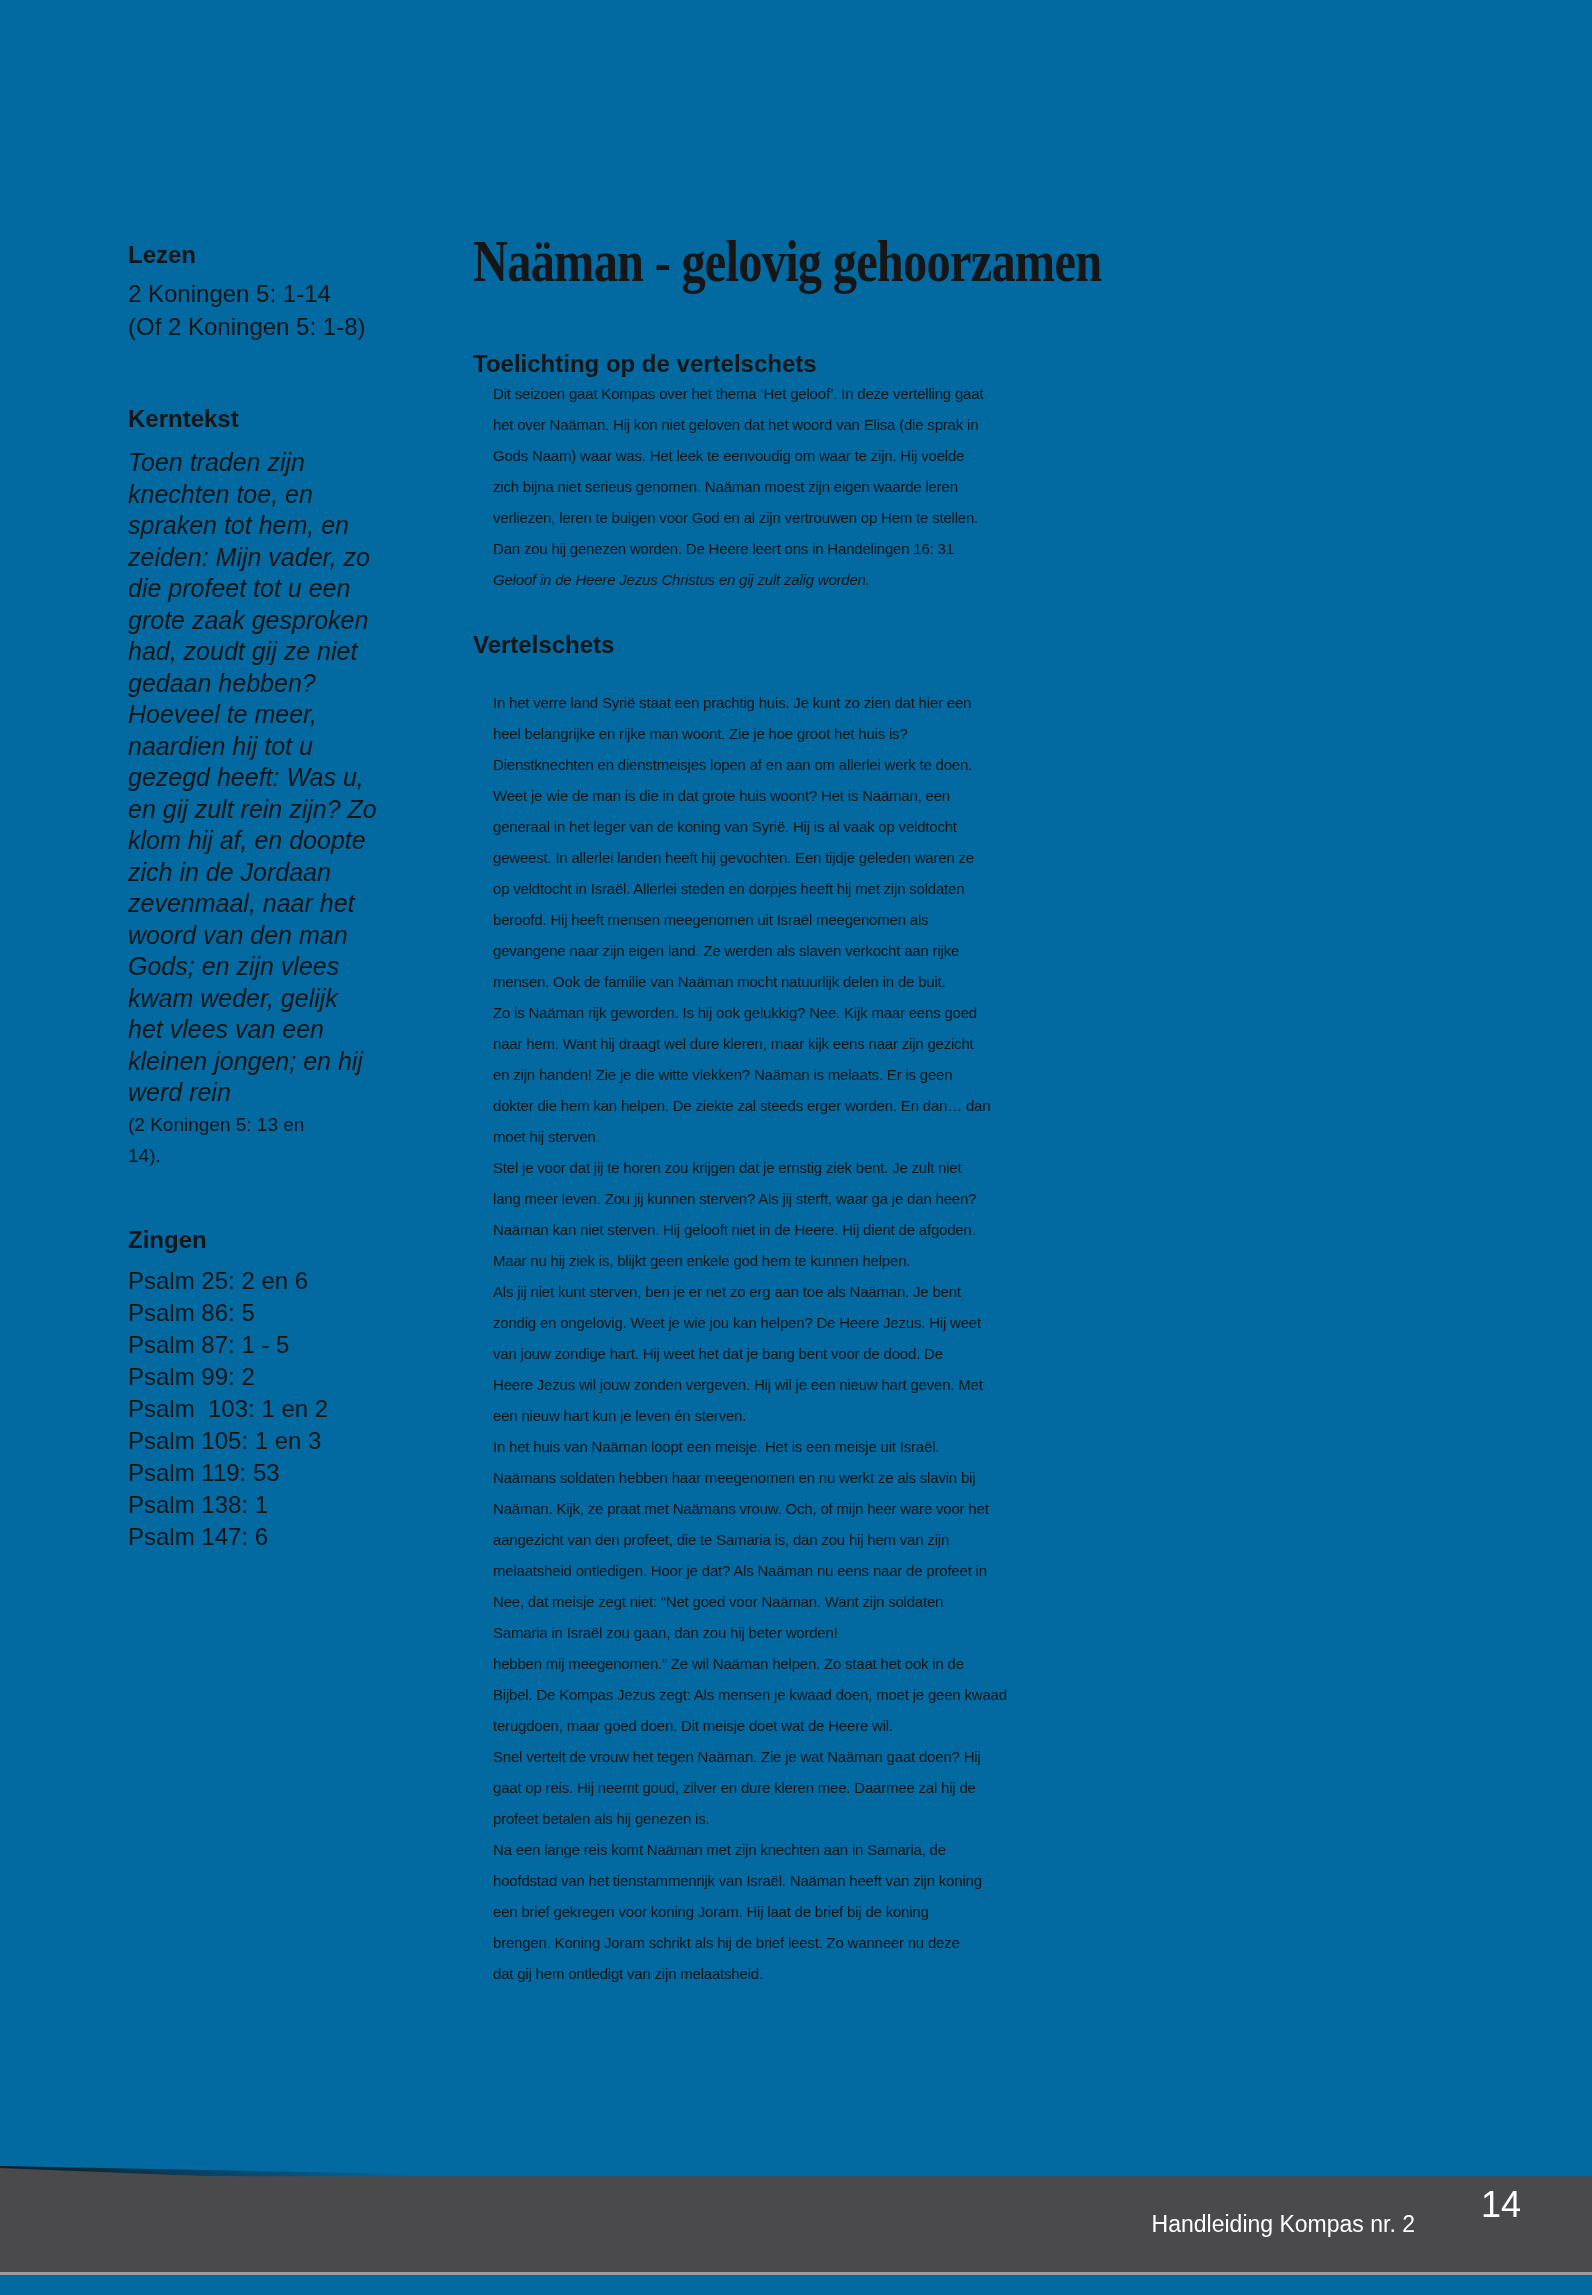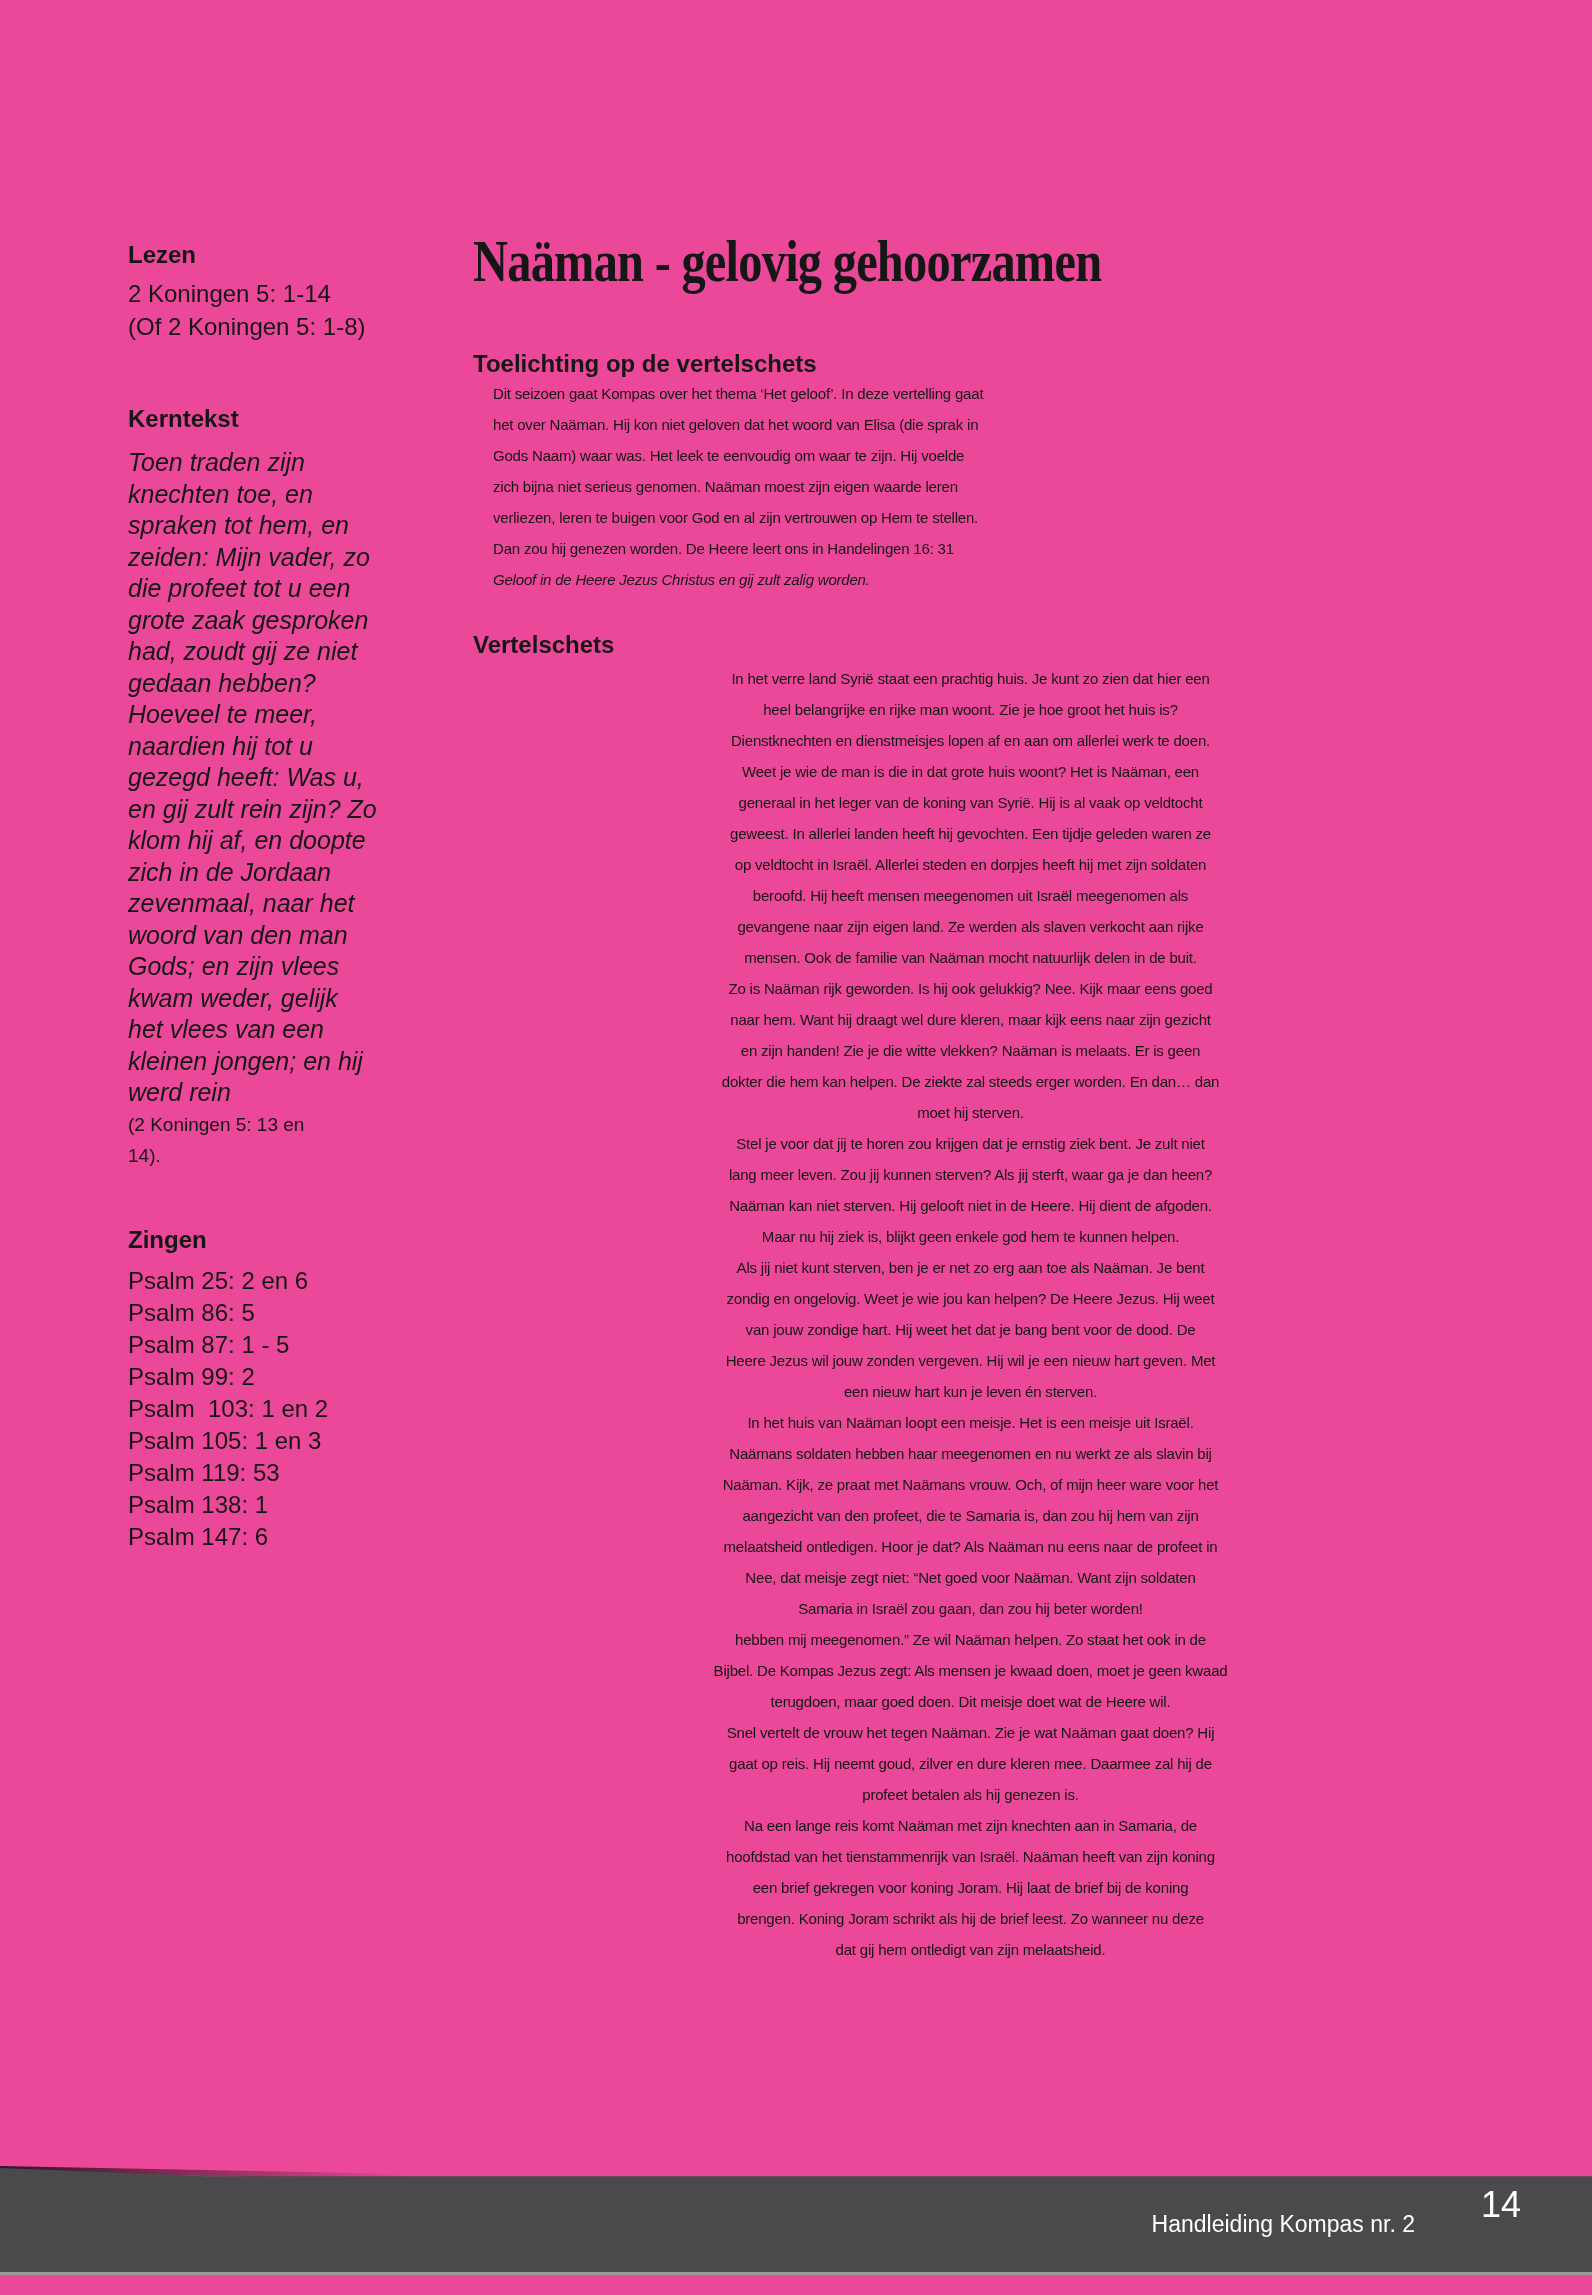--- a/index.html
+++ b/index.html
@@ -1,19 +1,19 @@
 <!DOCTYPE html>
 <html style="font-size:14px"><head>
 <meta charset="utf-8">
 <style>
   html,body{margin:0;padding:0;background:#e8e8e8;}
   .page{
     position:relative;
     width:1592px;height:2295px;
-    background:#ec4899;
+    background:#0369a1;
     font-family:"Liberation Sans","DejaVu Sans",sans-serif;
     color:#161616;
     overflow:hidden;
   }
   
   .side-section{position:absolute;left:128px;width:328px;}
   .side-h{font-size:24px;font-weight:bold;line-height:29px;margin:0;}
   .lezen-lines{margin-top:7.8px;}
   .lezen-lines .line{font-size:24px;line-height:33px;}
   .kern-lines{margin-top:14px;}
@@ -29,21 +29,21 @@
     font-weight:bold;font-size:59px;line-height:60px;
     white-space:pre;
   }
   .main-title .squeeze{display:inline-block;transform:scaleX(0.82);transform-origin:left center;letter-spacing:-0.9px;}
   .main-h2{position:absolute;left:473px;margin:0;font-size:24px;font-weight:bold;line-height:29px;}
   .h2-toelichting{top:321px;margin-top:28px;}
   .h2-vertelschets{top:630px;}
   .bodytext{position:absolute;left:473px;width:975px;}
   .bodytext .line{font-size:15px;line-height:31px;letter-spacing:-0.2px;margin-left:20px;}
   .toelichting-p{top:378px;}
-  .story{top:663px;text-align:center;}
+  .story{top:687px;}
   .italic-line{font-style:italic;}
   
   .footer-band{
     position:absolute;left:0;top:2168px;width:1592px;height:104px;
     clip-path:polygon(0 0,13% 8%,100% 8%,100% 100%,0 100%);
   }
   .band-sliver{
     position:absolute;left:0;top:2166px;width:414px;height:6px;
     background:linear-gradient(to right,rgba(15,15,15,0.85),rgba(15,15,15,0));
     transform:rotate(1.1deg);transform-origin:left center;

